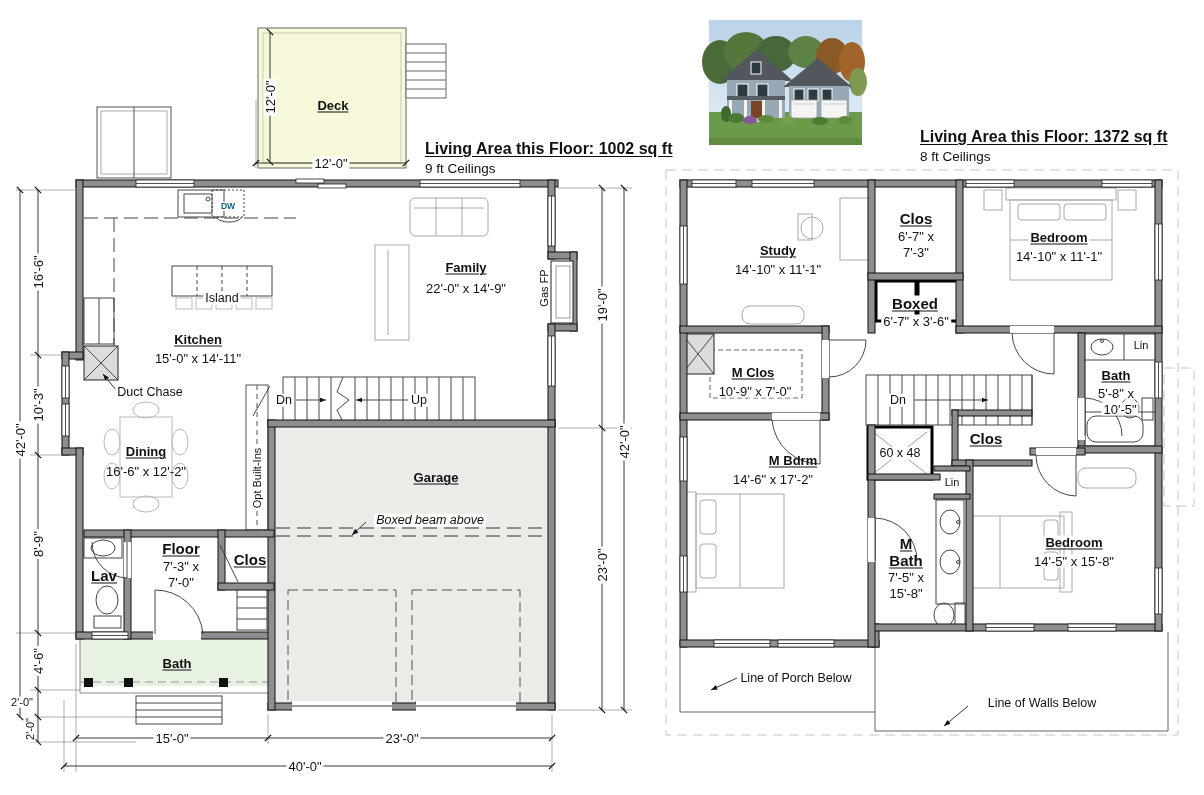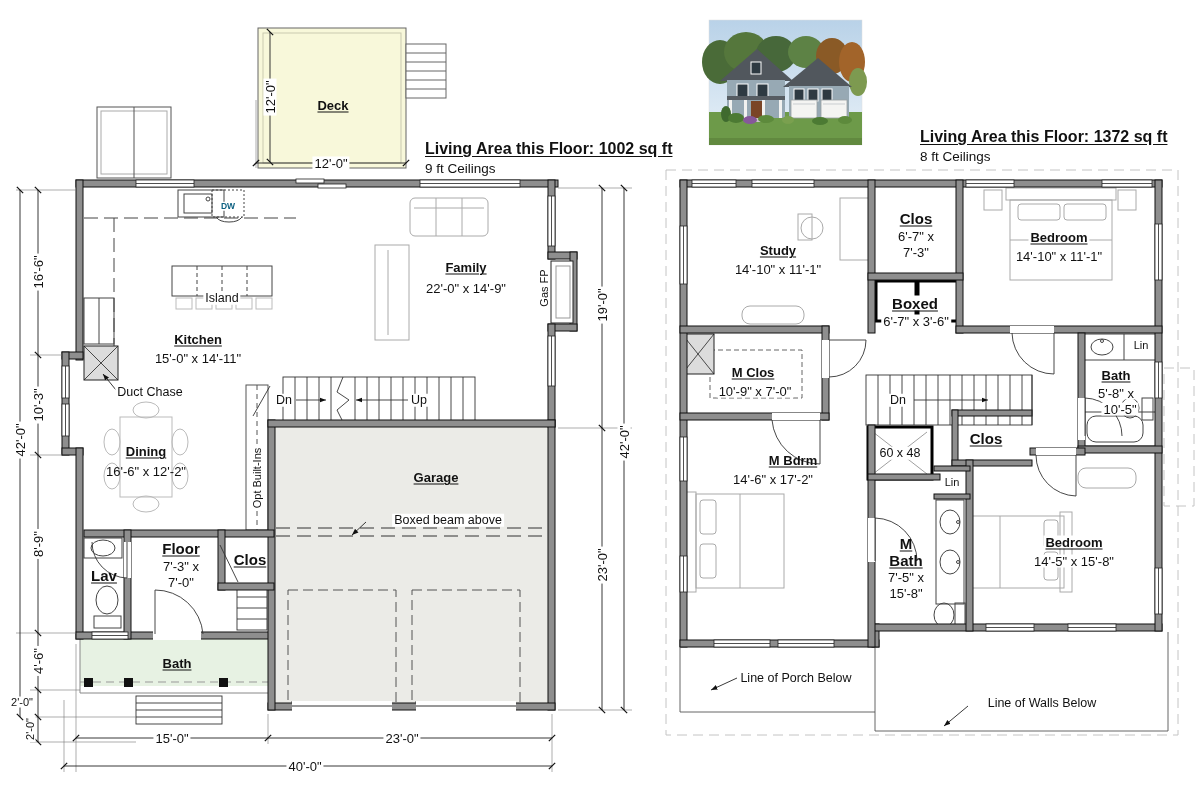--- a/index.html
+++ b/index.html
@@ -559,21 +559,21 @@
       <span class="lbl dim" style="left: 198px; top: 358px;">15'-0" x 14'-11"</span>
       <span class="lbl note bg" style="left: 222px; top: 298px; text-align: center;">Island</span>
       <span class="lbl dw bg" style="left: 228px; top: 206px;">DW</span>
       <span class="lbl note bg" style="left: 150px; top: 392px;">Duct Chase</span>
       <span class="lbl room" style="left: 146px; top: 451px;">Dining</span>
       <span class="lbl dim" style="left: 146px; top: 471px;">16'-6" x 12'-2"</span>
       <span class="lbl note bg" style="left: 284px; top: 400px;">Dn</span>
       <span class="lbl note bg" style="left: 419px; top: 400px;">Up</span>
       <span class="lbl sm v bg" style="left: 257px; top: 478px;">Opt Built-Ins</span>
       <span class="lbl room" style="left: 436px; top: 477px;">Garage</span>
-      <span class="lbl note bg" style="left: 448px; top: 520px;">Boxed beam above</span>
+      <span class="lbl note bg" style="left: 430px; top: 520px; font-style: italic;">Boxed beam above</span>
       <span class="lbl room-sm" style="left: 181px; top: 548px;">Floor</span>
       <span class="lbl dim" style="left: 181px; top: 566px;">7'-3" x</span>
       <span class="lbl dim" style="left: 181px; top: 582px;">7'-0"</span>
       <span class="lbl room-sm" style="left: 250px; top: 559px;">Clos</span>
       <span class="lbl room-sm" style="left: 104px; top: 575px;">Lav</span>
       <span class="lbl room" style="left: 177px; top: 663px;">Bath</span>
       <span class="lbl dim v bg" style="left: 38px; top: 272px;">16'-6"</span>
       <span class="lbl dim v bg" style="left: 20px; top: 440px;">42'-0"</span>
       <span class="lbl dim v bg" style="left: 38px; top: 405px;">10'-3"</span>
       <span class="lbl dim v bg" style="left: 38px; top: 544px;">8'-9"</span>

